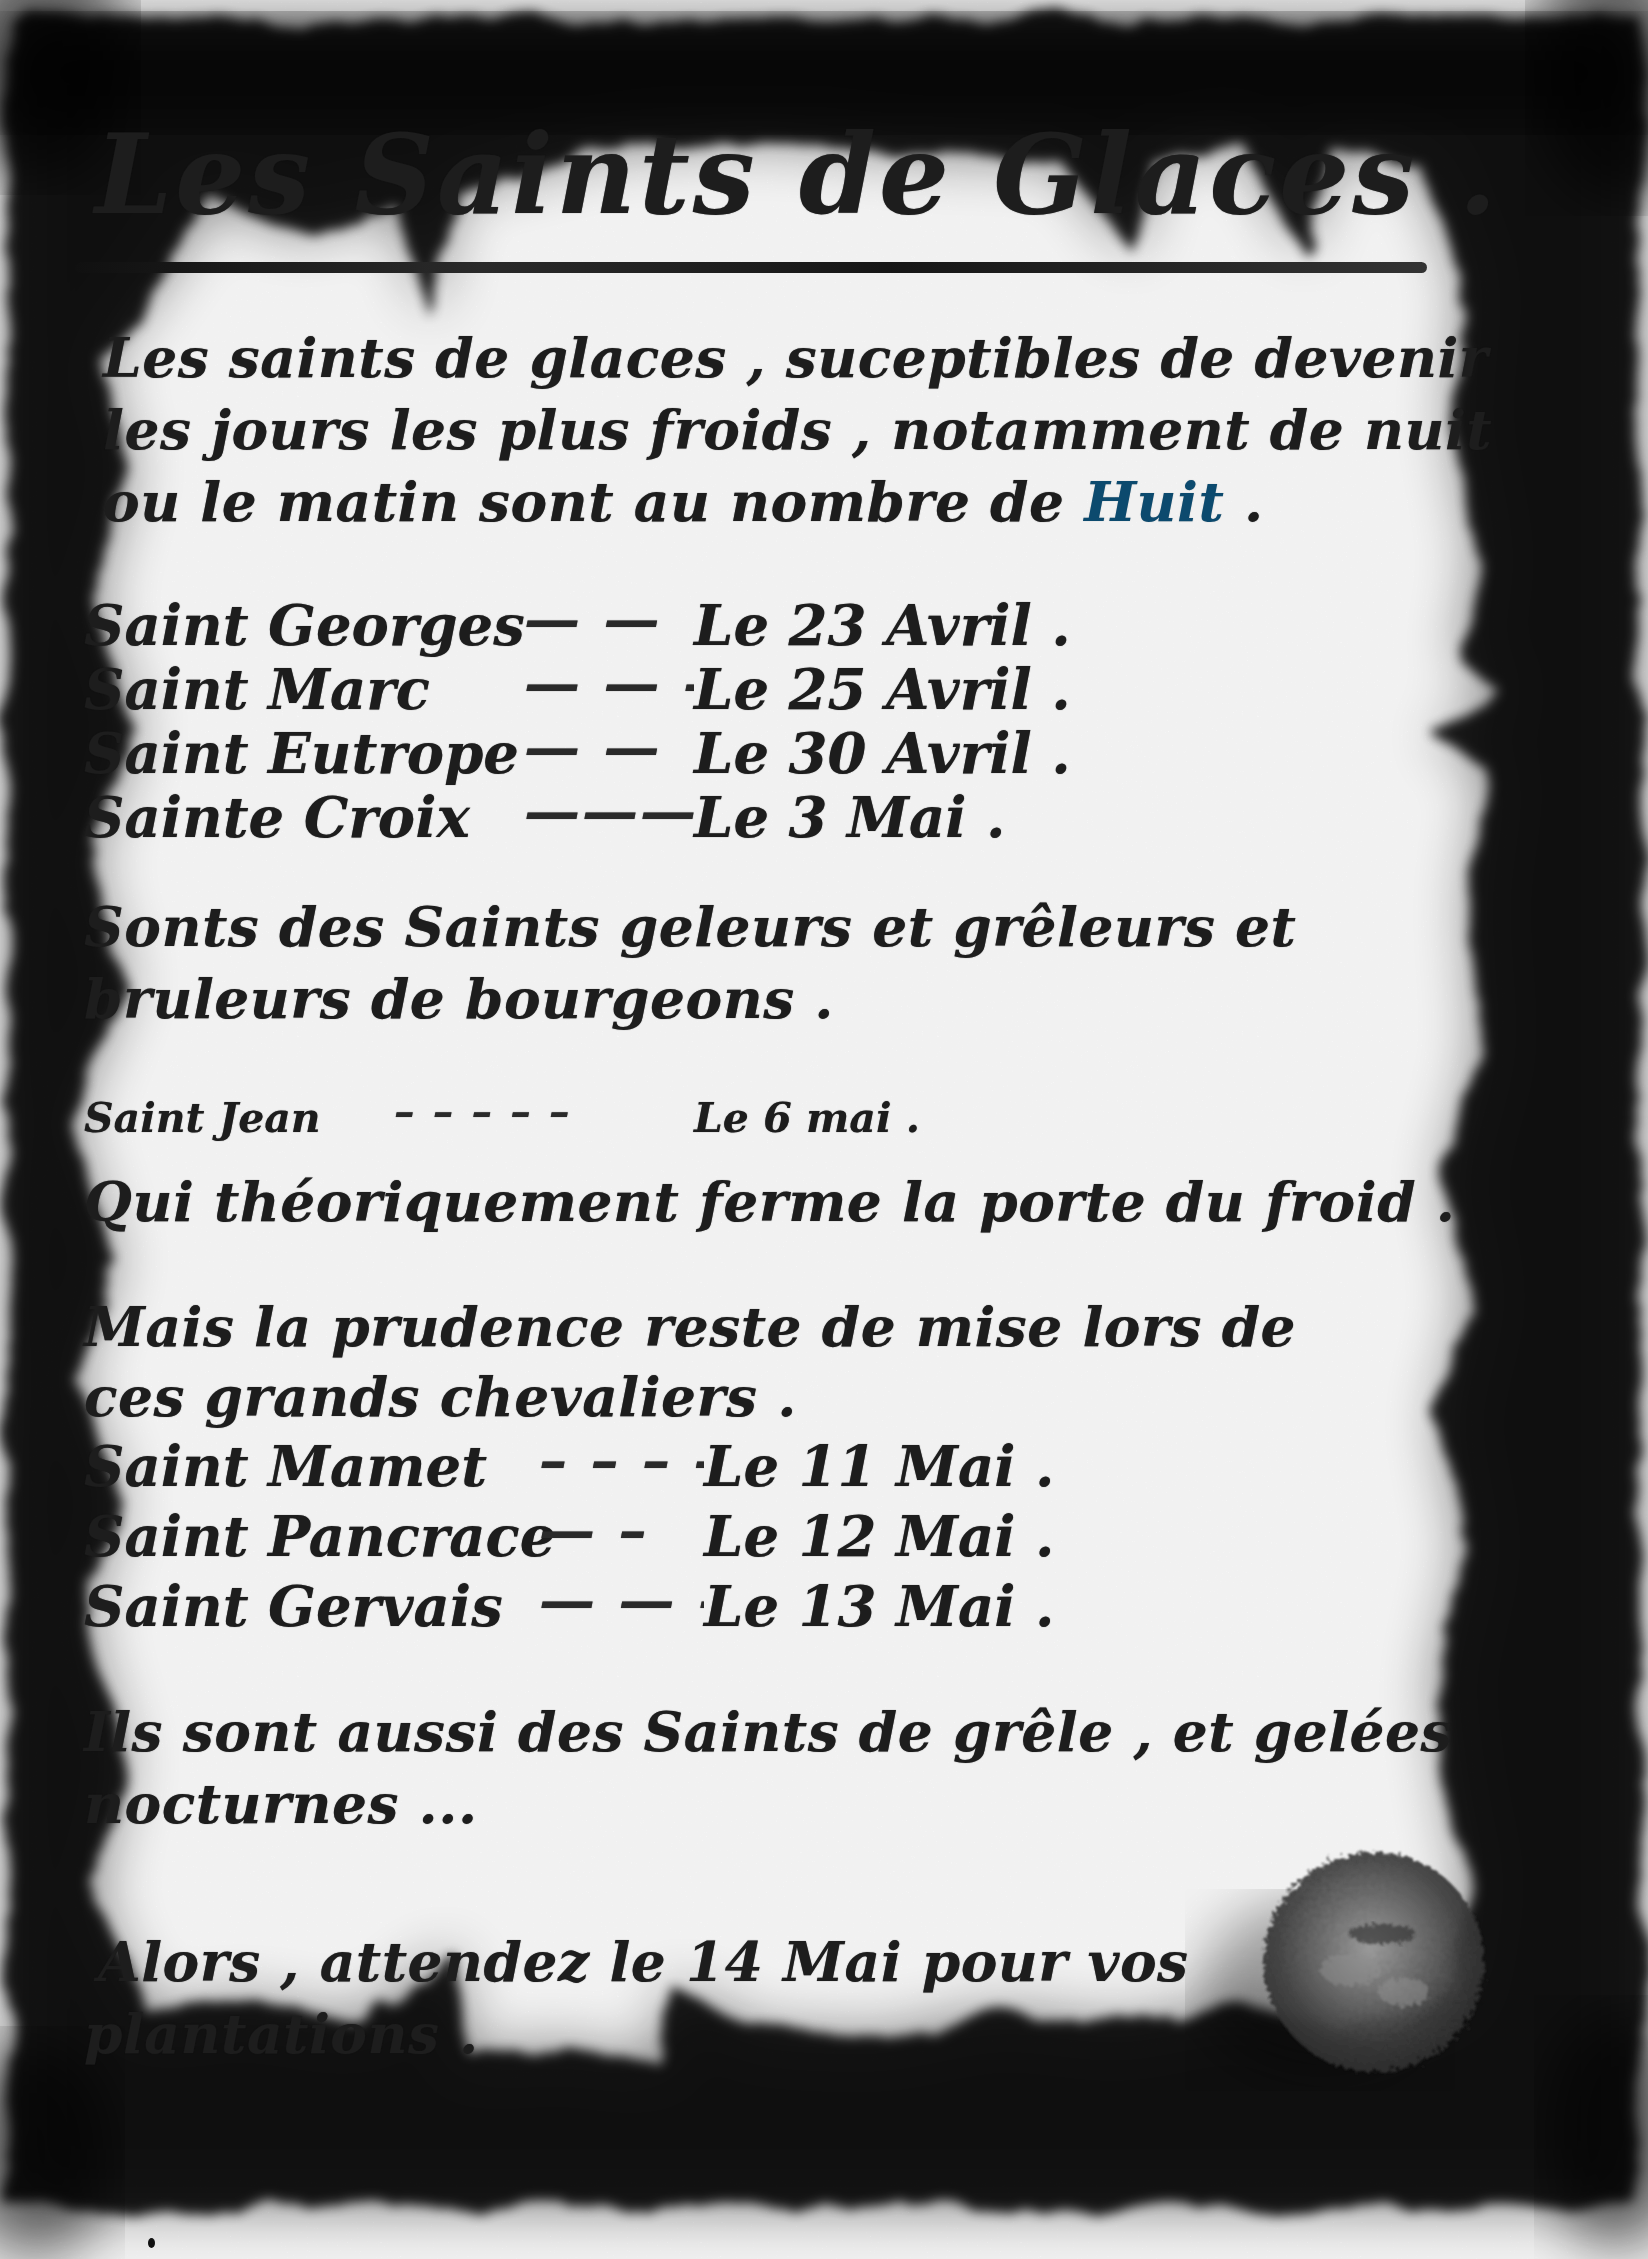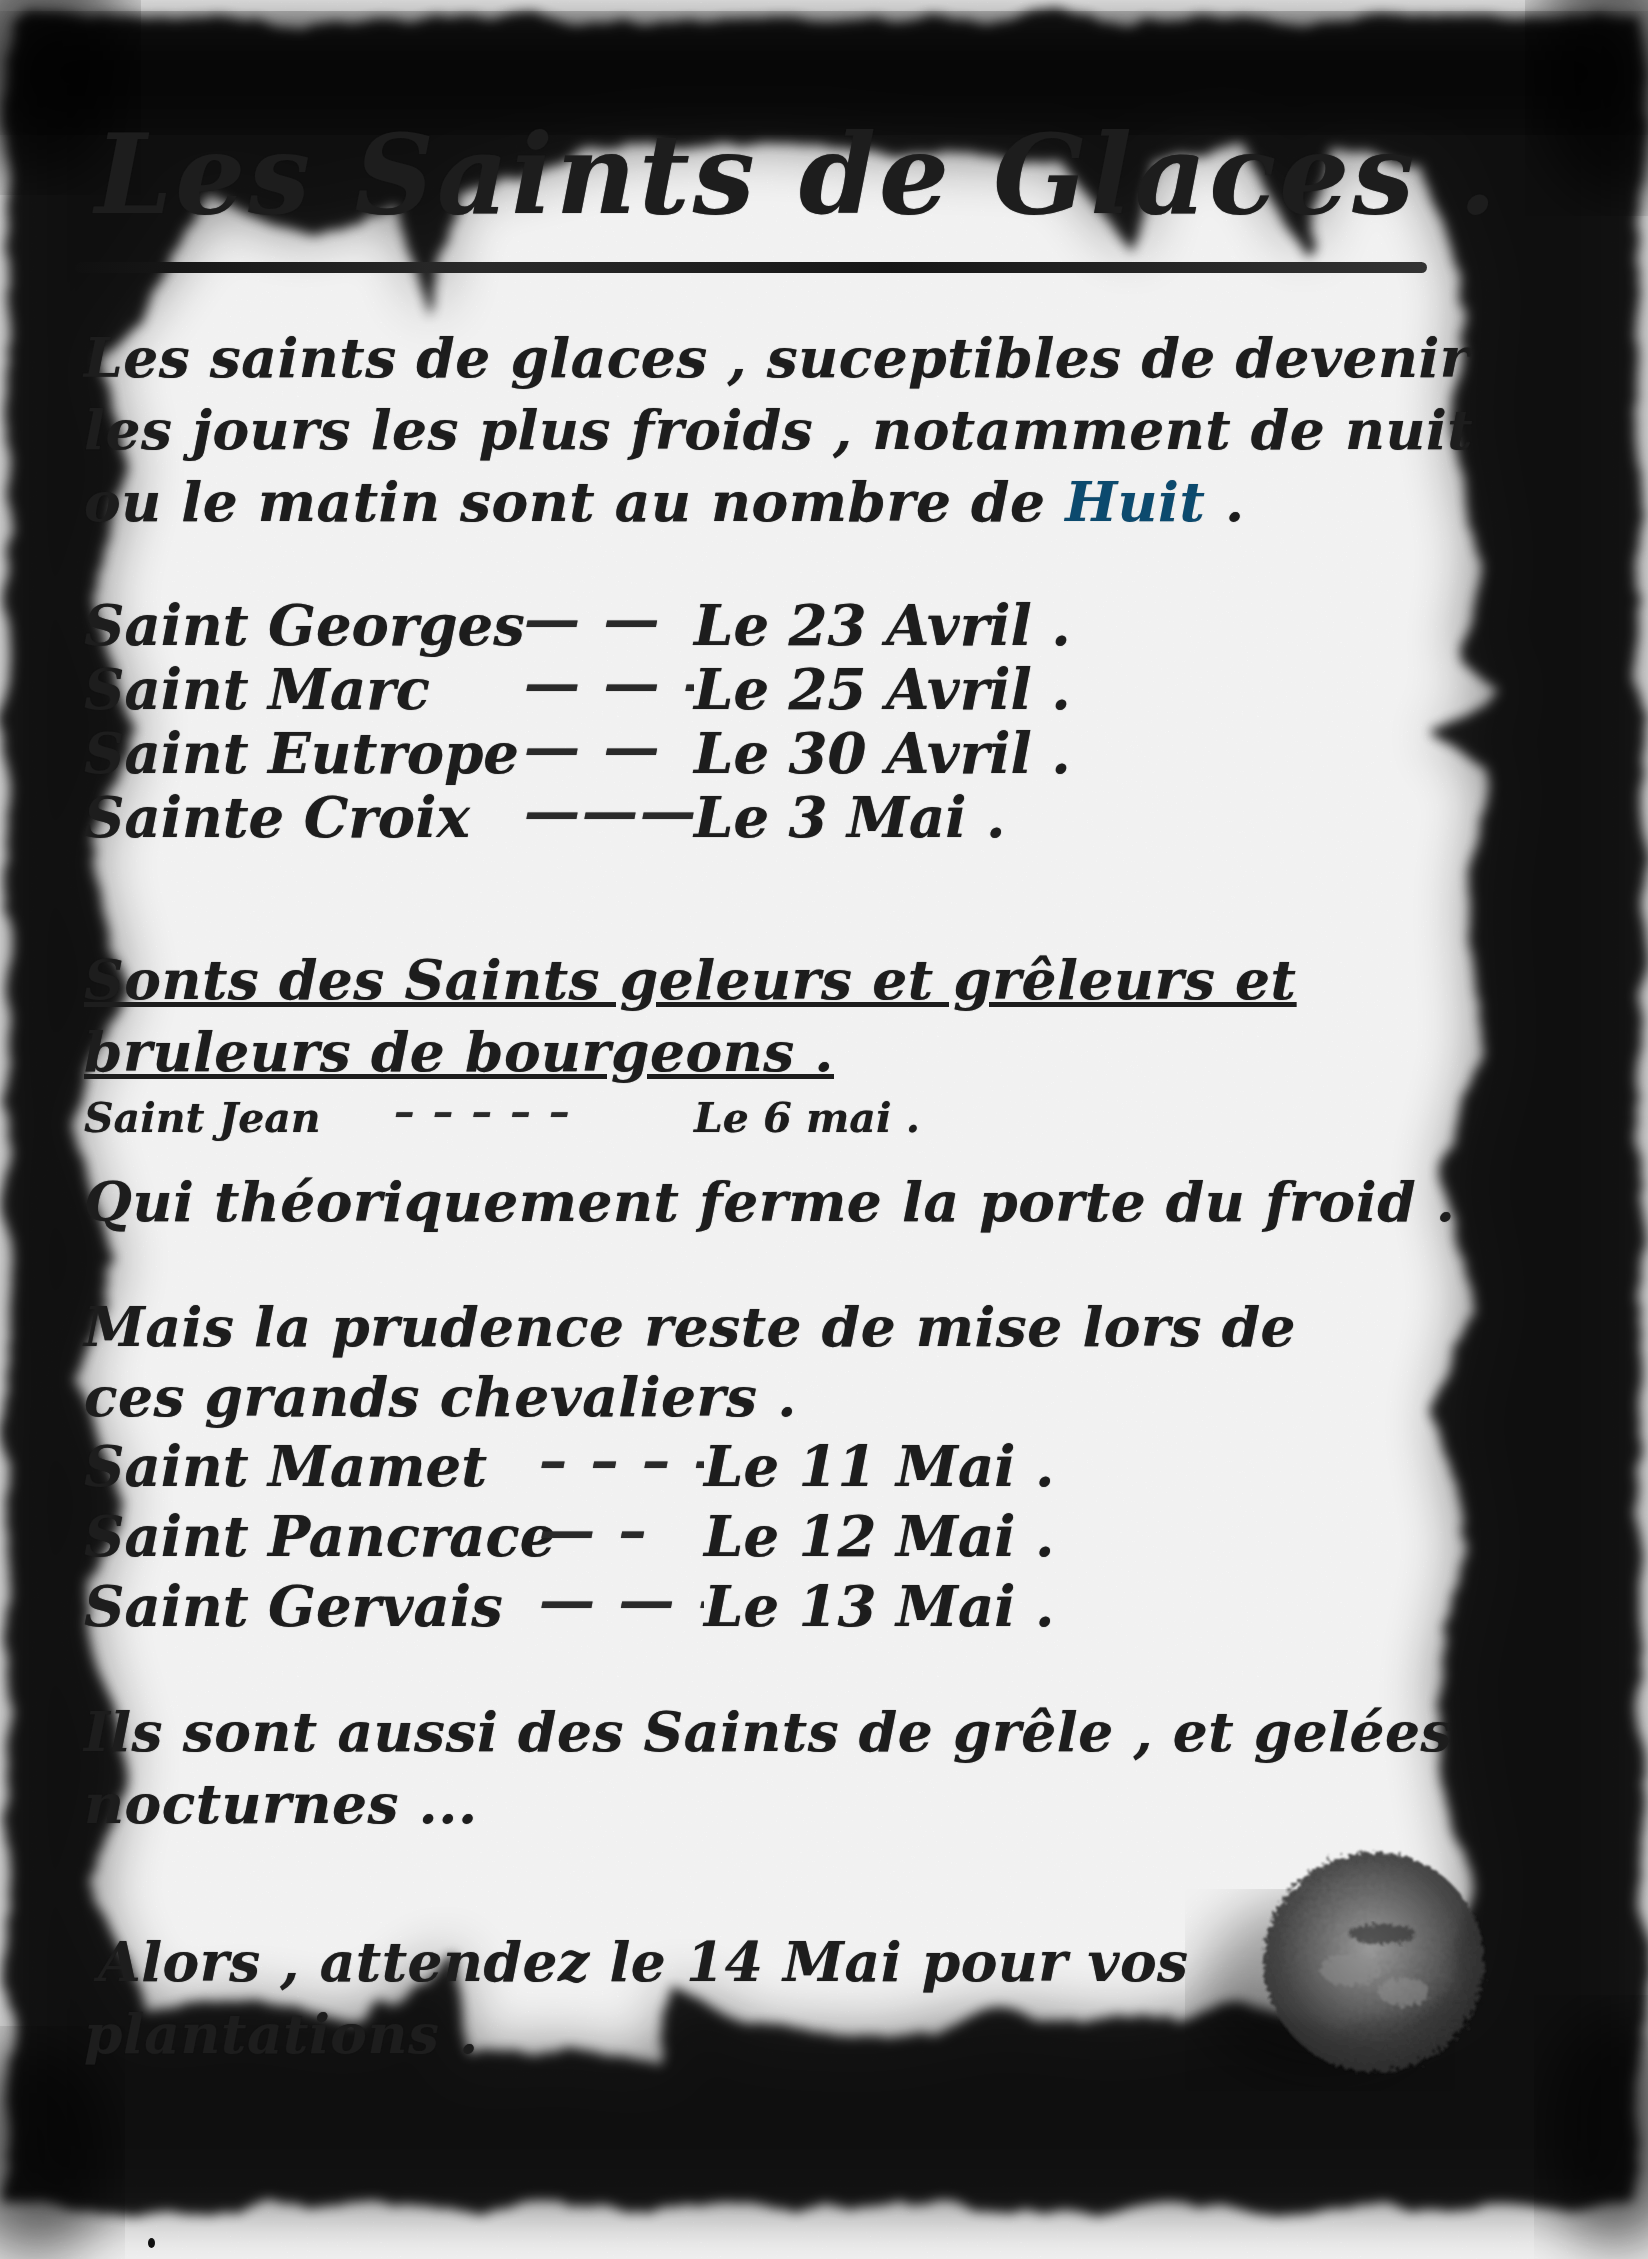--- a/index.html
+++ b/index.html
@@ -29,23 +29,23 @@
   .para .ln { display:block; }
 
   .faded { color:#0c4a6e; text-shadow:0 0 1px rgba(120,120,120,.5); }
 
   .srow { display:grid; align-items:baseline; font-size:56px; }
   .g1 .srow { grid-template-columns:440px 170px auto; height:64px; }
   .g2 .srow { grid-template-columns:455px 165px auto; height:70px; }
   .jrow { display:grid; grid-template-columns:310px 300px auto; align-items:baseline; font-size:41px; height:72px; }
   .dash { position:relative; top:-6px; letter-spacing:2px; overflow:hidden; color:#2a2a2a; }
 
-  #intro   { top:322px; }
+  #intro   { top:322px;margin-left:19px; }
   #apr     { top:592px; }
-  #sonts   { top:944px;text-decoration:underline; }
+  #sonts   { top:891px; }
   #jean    { top:1094px; }
   #mais    { top:1292px; line-height:70px; }
   #may     { top:1424px;margin-top:9px; }
   #ils     { top:1696px; }
   #alors   { top:1926px; }
   #alors .ln1 { padding-left:14px; }
 
   .seal-wrap { position:absolute; left:1254px; top:1842px; width:240px; height:240px; z-index:1; }
   .speck { position:absolute; left:148px; top:2238px; width:7px; height:10px; background:#111; border-radius:50%; z-index:2; }
 </style>

